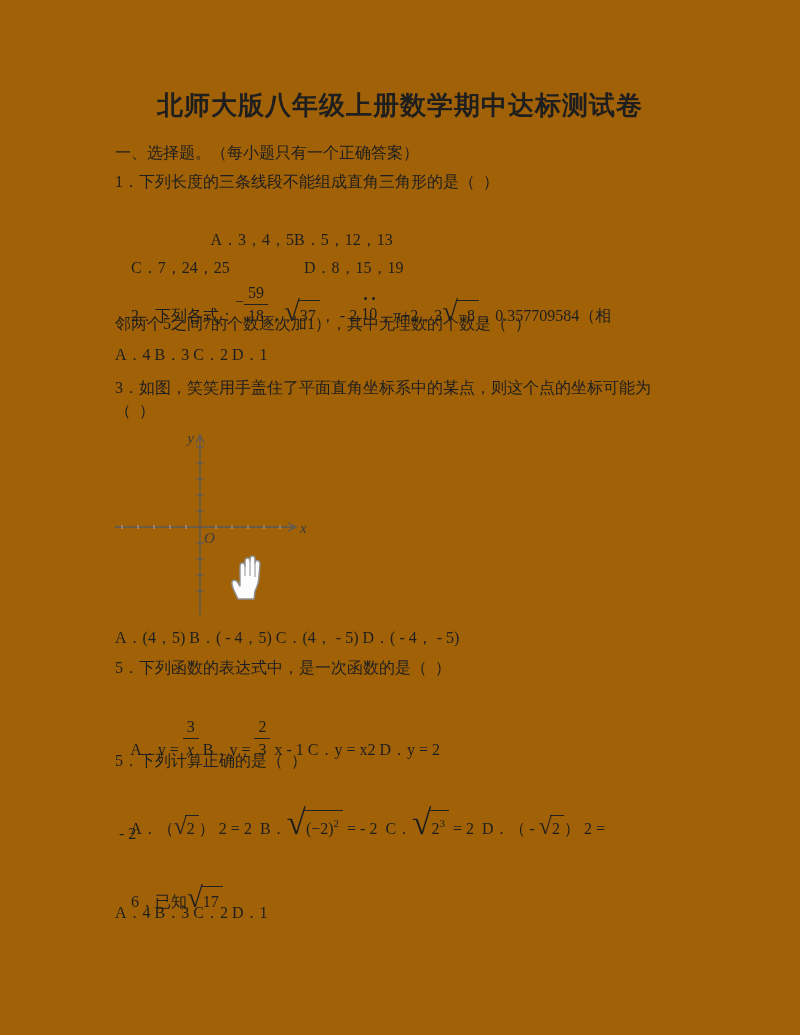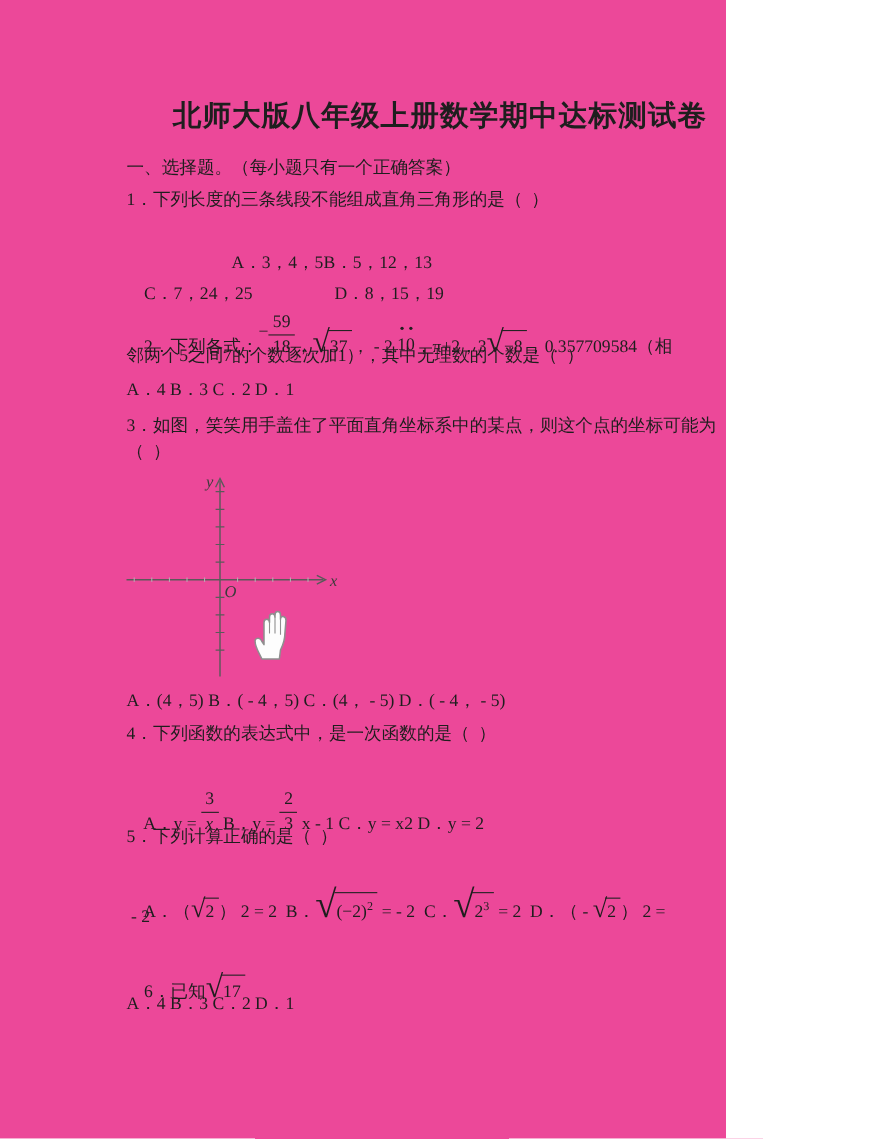--- a/index.html
+++ b/index.html
@@ -1,17 +1,17 @@
 <!DOCTYPE html>
 <html><head>
 <meta charset="utf-8">
 <style>
   html,body{margin:0;padding:0;background:#fff;}
   .page{
-    position:relative;width:660px;height:1035px;background:#ec4899;
+    position:relative;width:800px;height:1035px;background:#a16207;
     font-family:"Liberation Serif","DejaVu Serif",serif;
     color:#1e1e1e;font-size:16px;overflow:hidden;
   }
   .abs{position:absolute;left:115px;white-space:pre;line-height:23px;}
   .doc-title{
     left:0;width:800px;text-align:center;
     font-size:26px;font-weight:bold;letter-spacing:1px;line-height:32px;
   }
   .optcol{display:inline-block;}
   .w163{width:163px;text-align:right;}
@@ -118,21 +118,21 @@
     <g transform="translate(118,120)">
       <path d="M10,50 C8,45 3,38 4,33 C5,30 9,31 10,34 L12,37 L12,17 C12,13 17,13 17,17
                L17,12 C17,8 22,8 22,12 L22,10 C22,6 27,6 27,10 L27,14 C27,10 32,11 32,15
                L31,27 C31,34 29,38 27,42 L26,50 Z" fill="#fdfdfd" stroke="#8f8f8f" stroke-width="1.4" stroke-linejoin="round"></path>
       <path d="M17,17 L17,27 M22,12 L22,27 M27,14 L27,28" fill="none" stroke="#8f8f8f" stroke-width="1"></path>
     </g>
   </svg>
 
   <div class="abs" style="top:626px">A．(4，5) B．( - 4，5) C．(4， - 5) D．( - 4， - 5)</div>
 
-  <div class="abs" style="top:656px">4．下列函数的表达式中，是一次函数的是（  ）</div>
+  <div class="abs" style="top:656px">5．下列函数的表达式中，是一次函数的是（  ）</div>
   <div class="abs" style="top:694px">
     <span>A．y = </span><span class="frac"><span class="num">3</span><span class="den var">x</span></span><span> B．y = </span><span class="frac"><span class="num">2</span><span class="den">3</span></span><span> x - 1 </span><span>C．y = x2 </span><span>D．y = 2</span>
   </div>
 
   <div class="abs" style="top:749px">5．下列计算正确的是（  ）</div>
   <div class="abs" style="top:782px">
     <span>A．（</span><span class="sqrt">
         <span class="rsign">√</span>
         <span class="rbar">2</span>
       </span><span>） 2 = 2  B．</span><span class="sqrt s3">

